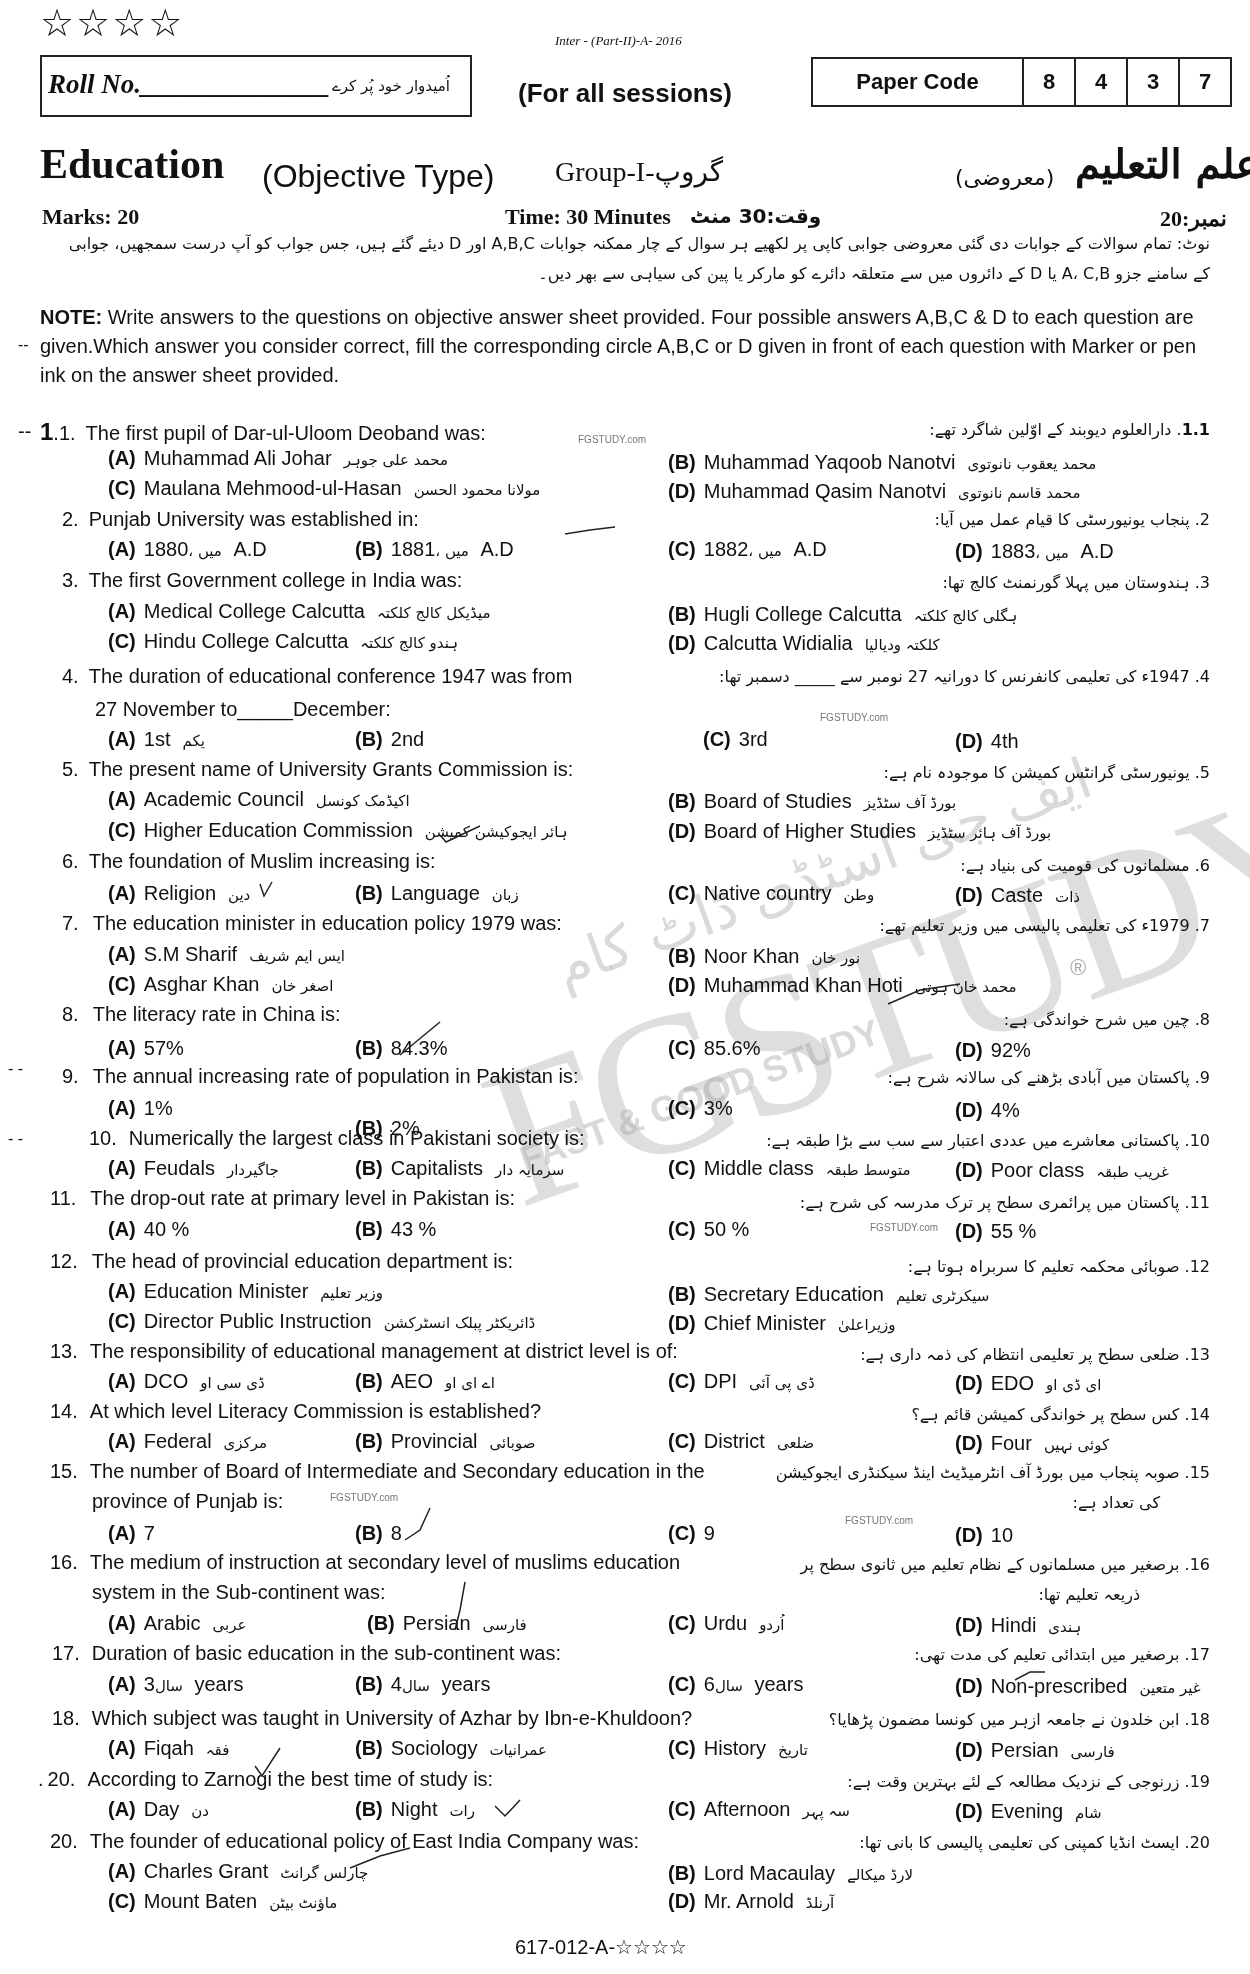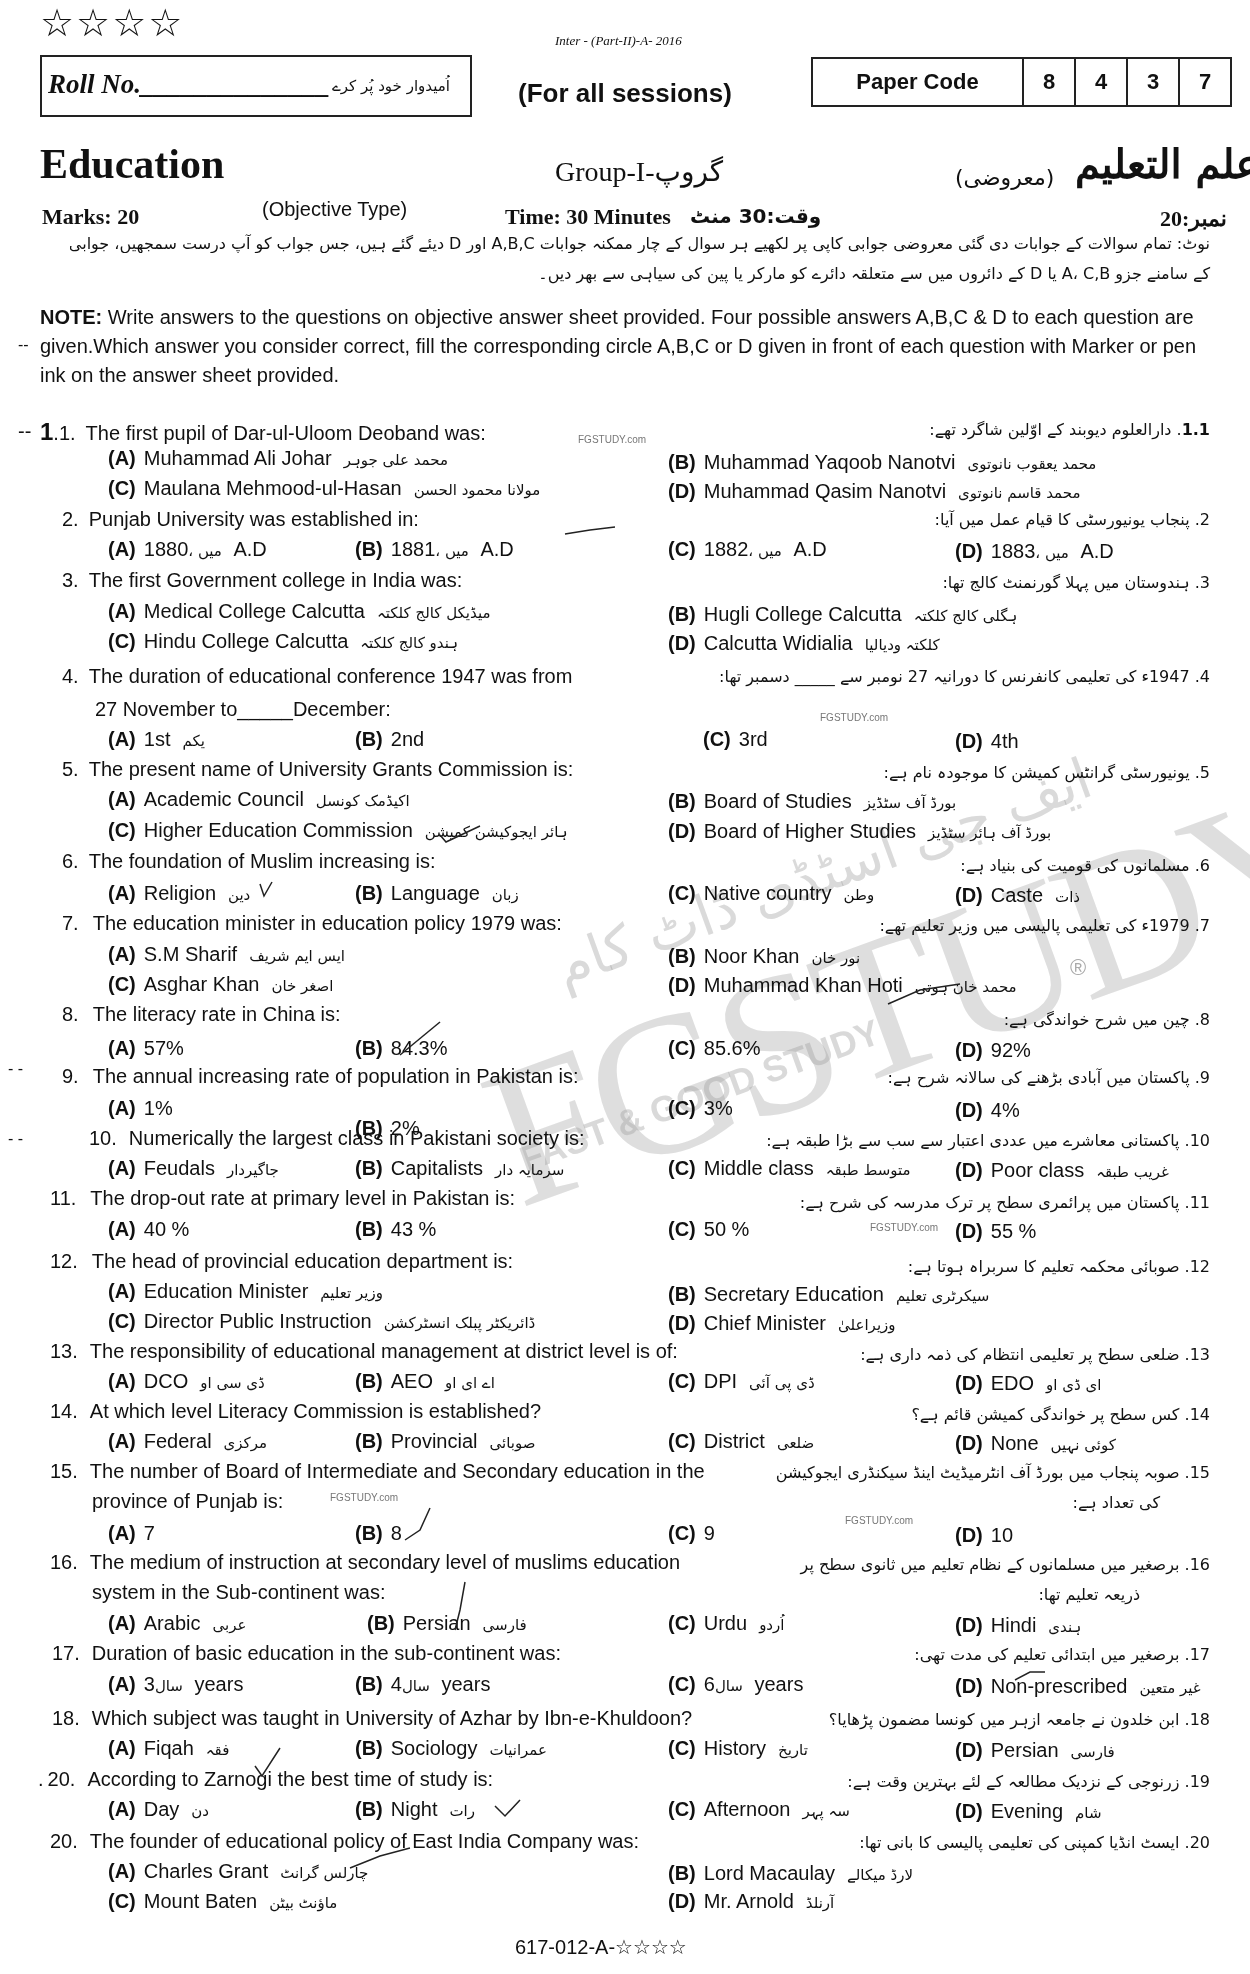--- a/index.html
+++ b/index.html
@@ -5,21 +5,21 @@
   html, body { margin:0; padding:0; background:#ffffff; }
   body { width:1250px; height:1974px; position:relative; overflow:hidden; color:#111; font-family:"Liberation Sans", sans-serif; }
   .abs { position:absolute; white-space:nowrap; }
   .stars { font-size:38px; letter-spacing:2px; line-height:1; font-family:"DejaVu Sans", sans-serif; }
   .roll-box { border:2px solid #222; box-sizing:border-box; }
   .roll-label { font-family:"Liberation Serif", serif; font-style:italic; font-weight:bold; font-size:27px; }
   .urdu-sm { font-family:"DejaVu Sans", sans-serif; font-size:15px; direction:rtl; }
   .code-table { border-collapse:collapse; }
   .code-table td { border:2px solid #222; height:46px; text-align:center; font-family:"Liberation Sans", sans-serif; font-weight:bold; font-size:22px; padding:0; }
   .subject { font-family:"Liberation Serif", serif; font-weight:bold; font-size:42px; }
-  .subtype { font-size:20px;margin-top:40px; }
+  .subtype { font-size:32px; }
   .group { font-family:"Liberation Serif", serif; font-size:28px; }
   .urdu-title { font-family:"DejaVu Serif", serif; font-weight:bold; font-size:40px; direction:rtl; }
   .bold-serif { font-family:"Liberation Serif", serif; font-weight:bold; font-size:22px; }
   .urdu-note { font-family:"DejaVu Sans", sans-serif; font-size:16px; direction:rtl; }
   .note { font-size:20px; line-height:29px; white-space:normal; width:1160px; }
   .note b { font-weight:bold; }
   .q { font-size:20px; }
   .opt { font-size:20px; }
   .opt .lt { font-weight:bold; margin-right:8px; }
   .urdu-q { font-family:"DejaVu Sans", sans-serif; font-size:16px; direction:rtl; text-align:right; }
@@ -175,21 +175,21 @@
 <div class="abs opt" style="left:108px; top:1370px;"><span class="lt">(A)</span><span>DCO</span><span class="urdu-inline">ڈی سی او</span></div>
 <div class="abs opt" style="left:355px; top:1370px;"><span class="lt">(B)</span><span>AEO</span><span class="urdu-inline">اے ای او</span></div>
 <div class="abs opt" style="left:668px; top:1370px;"><span class="lt">(C)</span><span>DPI</span><span class="urdu-inline">ڈی پی آئی</span></div>
 <div class="abs opt" style="left:955px; top:1372px;"><span class="lt">(D)</span><span>EDO</span><span class="urdu-inline">ای ڈی او</span></div>
 
 <div class="abs q" style="left:50px; top:1400px;"><span style="margin-right:12px;">14.</span><span>At which level Literacy Commission is established?</span></div>
 <div class="abs urdu-q" style="right:40px; top:1405px;"><span>14</span>. <span>کس سطح پر خواندگی کمیشن قائم ہے؟</span></div>
 <div class="abs opt" style="left:108px; top:1430px;"><span class="lt">(A)</span><span>Federal</span><span class="urdu-inline">مرکزی</span></div>
 <div class="abs opt" style="left:355px; top:1430px;"><span class="lt">(B)</span><span>Provincial</span><span class="urdu-inline">صوبائی</span></div>
 <div class="abs opt" style="left:668px; top:1430px;"><span class="lt">(C)</span><span>District</span><span class="urdu-inline">ضلعی</span></div>
-<div class="abs opt" style="left:955px; top:1432px;"><span class="lt">(D)</span><span>None</span><span class="urdu-inline">کوئی نہیں</span></div>
+<div class="abs opt" style="left:955px; top:1432px;"><span class="lt">(D)</span><span>Four</span><span class="urdu-inline">کوئی نہیں</span></div>
 
 <div class="abs q" style="left:50px; top:1460px;"><span style="margin-right:12px;">15.</span><span>The number of Board of Intermediate and Secondary education in the</span></div>
 <div class="abs q" style="left:92px; top:1490px;">province of Punjab is:</div>
 <div class="abs urdu-q" style="right:40px; top:1463px;"><span>15</span>. <span>صوبہ پنجاب میں بورڈ آف انٹرمیڈیٹ اینڈ سیکنڈری ایجوکیشن</span></div>
 <div class="abs urdu-q" style="right:90px; top:1493px;">کی تعداد ہے:</div>
 <div class="abs opt" style="left:108px; top:1522px;"><span class="lt">(A)</span><span>7</span></div>
 <div class="abs opt" style="left:355px; top:1522px;"><span class="lt">(B)</span><span>8</span></div>
 <div class="abs opt" style="left:668px; top:1522px;"><span class="lt">(C)</span><span>9</span></div>
 <div class="abs opt" style="left:955px; top:1524px;"><span class="lt">(D)</span><span>10</span></div>
 

